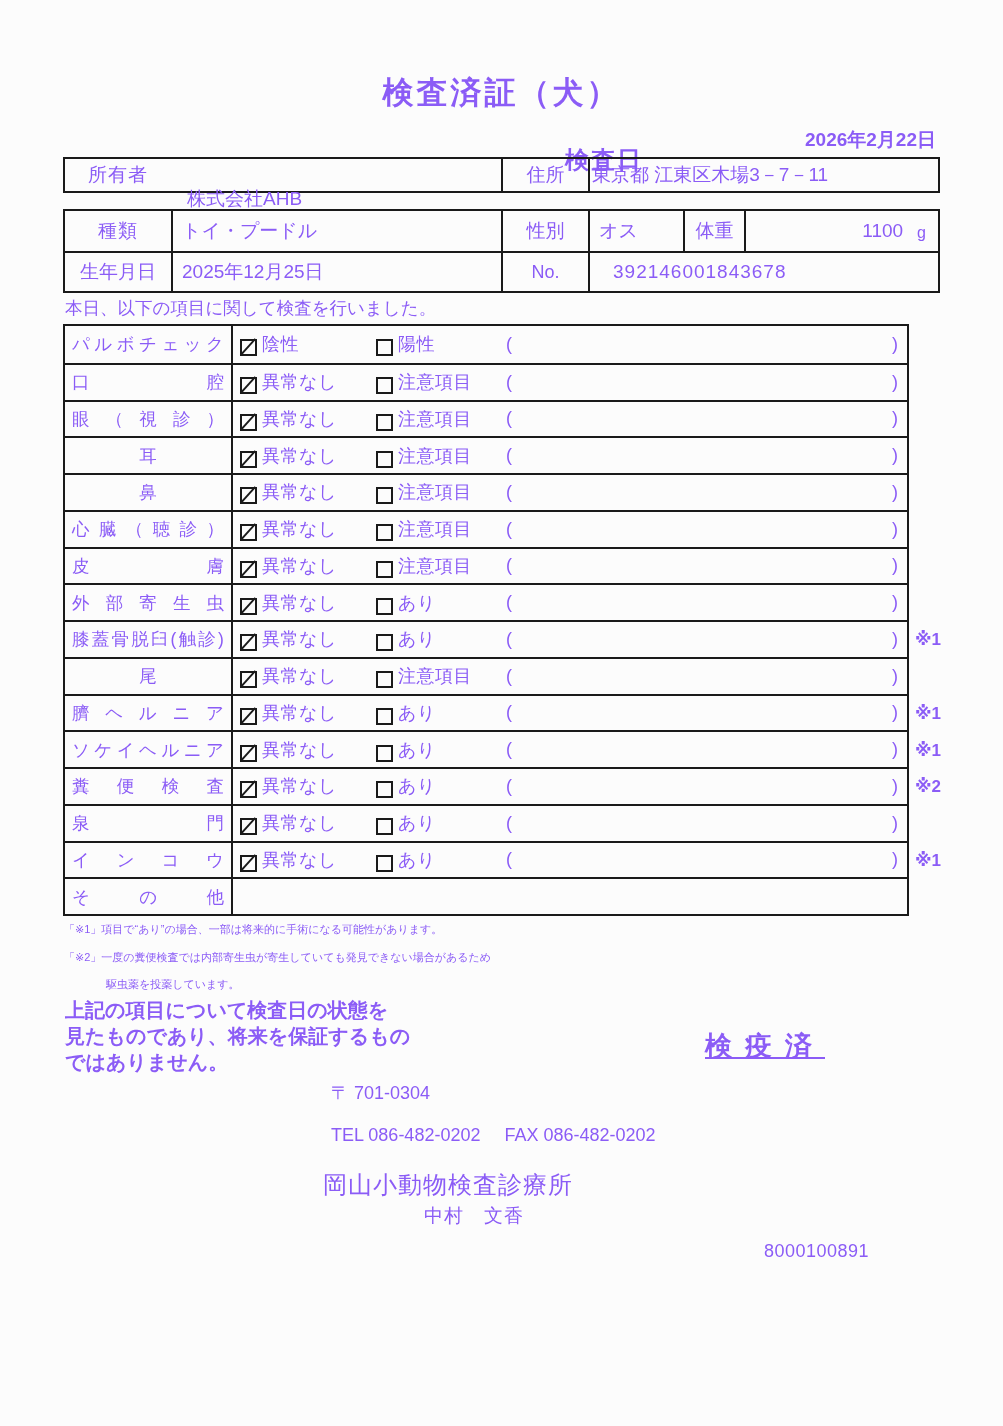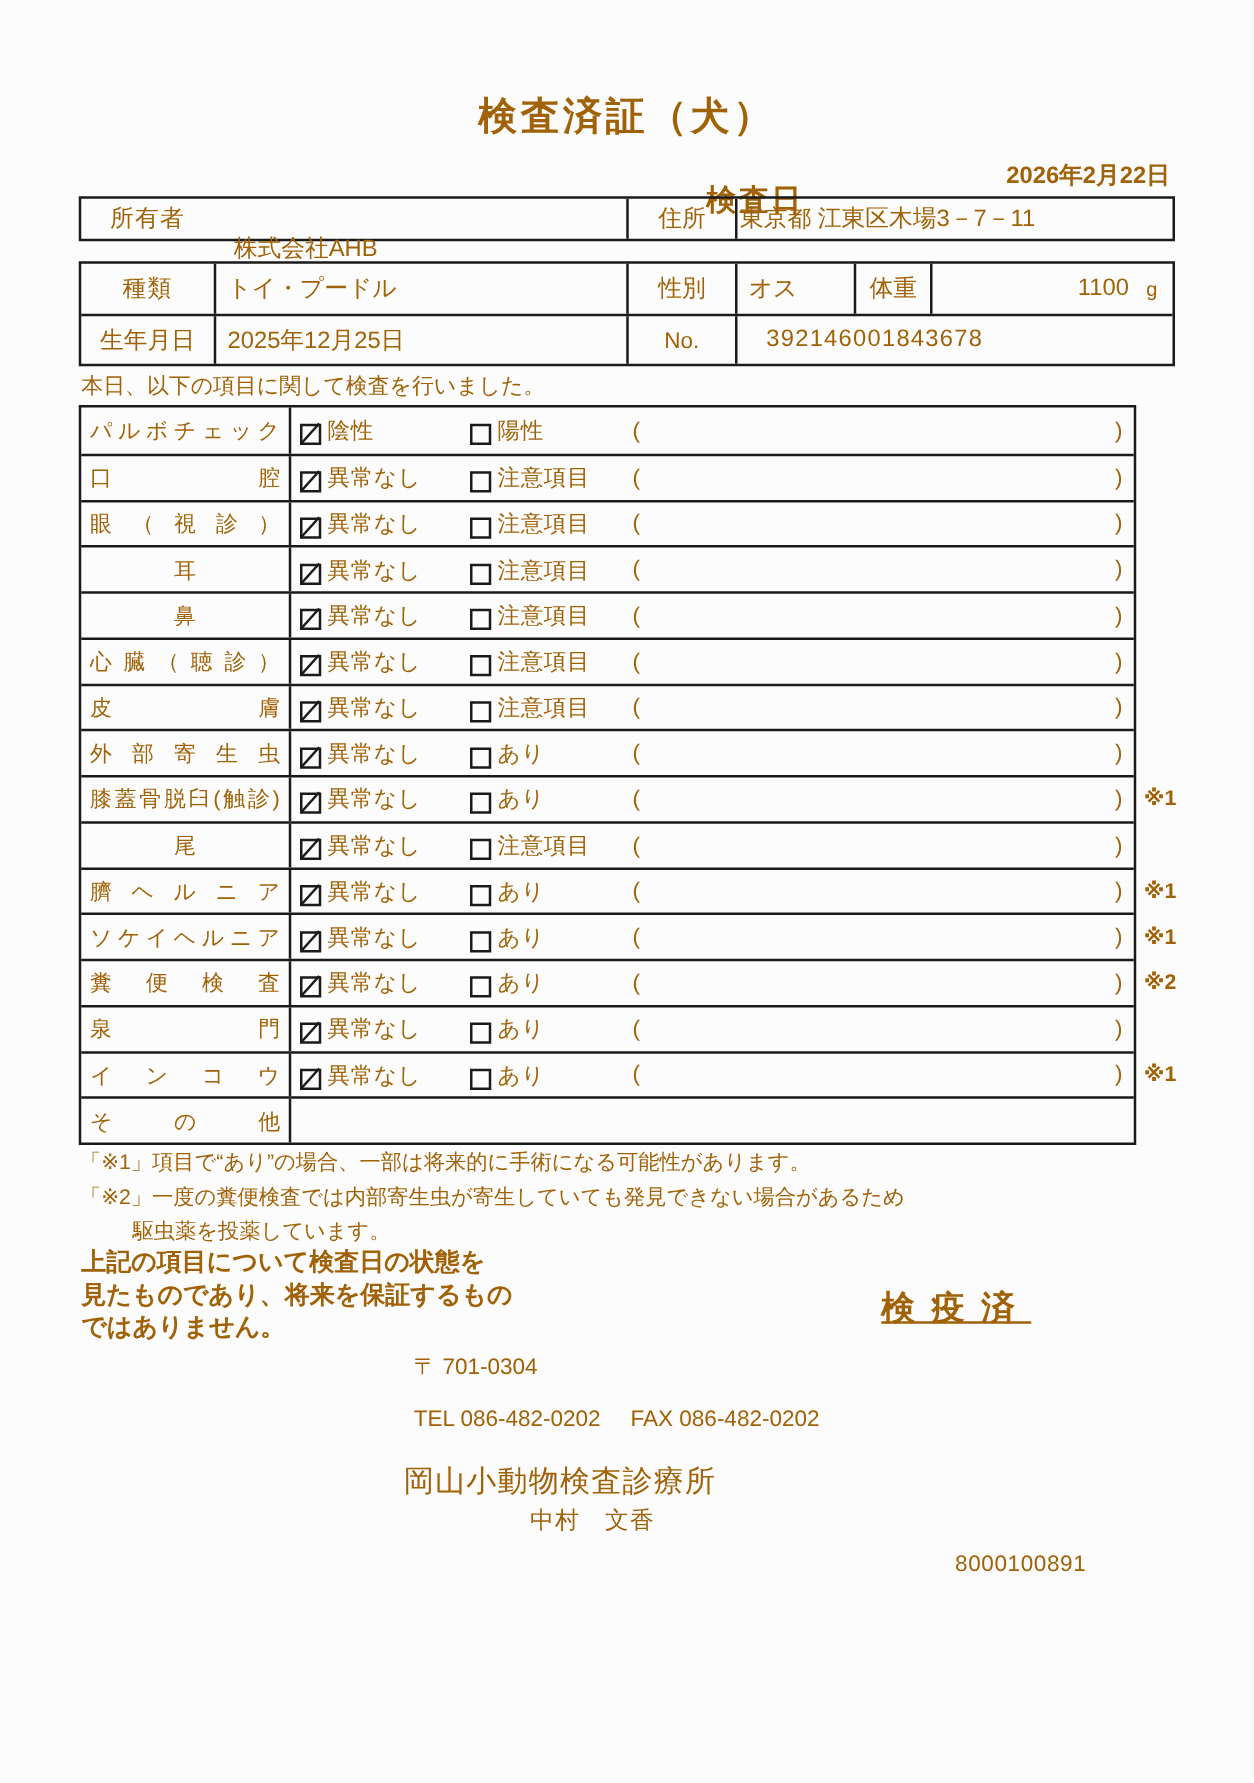--- a/index.html
+++ b/index.html
@@ -1,18 +1,18 @@
 <!DOCTYPE html>
 <html><head>
 <meta charset="utf-8">
 <style>
   html,body { margin:0; padding:0; background:#e8e8e8; }
   .page {
     position:relative; width:1003px; height:1426px; margin:0 auto;
-    background:#fcfcfc; color:#a16207;
+    background:#fcfcfc; color:#8b5cf6;
     font-family:"Liberation Sans","DejaVu Sans",sans-serif;
     overflow:hidden;
   }
   .doc-title {
     position:absolute; top:72px; left:0; width:100%;
     text-align:center; font-size:31px; font-weight:700; letter-spacing:3px;
   }
   .meta-date-label { position:absolute; top:144px; left:565px; font-size:24px; font-weight:600; letter-spacing:2px; }
   .meta-date-value { position:absolute; top:127px; left:780px; width:156px; text-align:right; font-size:19px; font-weight:600; }
 
@@ -74,21 +74,21 @@
   .cb.checked::after {
     content:""; position:absolute; left:5px; top:-5px;
     width:2px; height:22px; background:#1a1a1a; transform:rotate(42deg);
   }
   .paren-close { margin-left:auto; margin-right:9px; }
   .exam-mark {
     position:absolute; right:-50px; top:50%; transform:translateY(-50%);
     width:42px; font-size:17px; font-weight:600; text-align:left;
   }
 
-  .notes { position:absolute; top:916px; left:64px; font-size:17px; font-weight:500; line-height:27.5px; }
+  .notes { position:absolute; top:916px; left:64px; font-size:11px; font-weight:500; line-height:27.5px; }
   .note-line.indent { padding-left:42px; }
 
   .statement { position:absolute; top:997px; left:65px; font-size:20px; font-weight:600; line-height:26px; }
 
   .stamp { position:absolute; top:1028px; left:705px; font-size:27px; font-weight:600; letter-spacing:13px;text-decoration:underline; }
 
   .addr-line { position:absolute; top:1081px; left:331px; font-size:18px; font-weight:500; display:flex; gap:38px; }
   .tel-line  { position:absolute; top:1125px; left:331px; font-size:18px; font-weight:400; display:flex; gap:24px; }
   .clinic-name { position:absolute; top:1169px; left:323px; font-size:24px; font-weight:500; letter-spacing:1px; }
   .vet-name { position:absolute; top:1203px; left:424px; font-size:19px; font-weight:500; letter-spacing:1px; }

